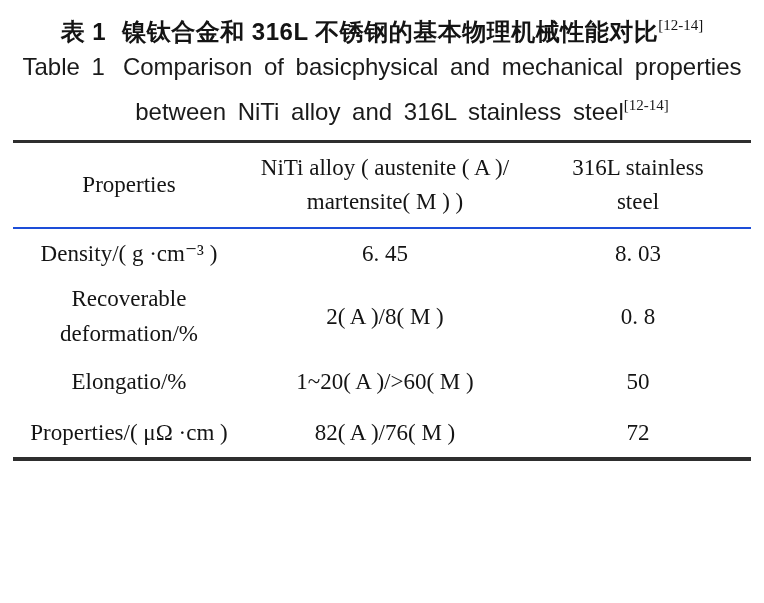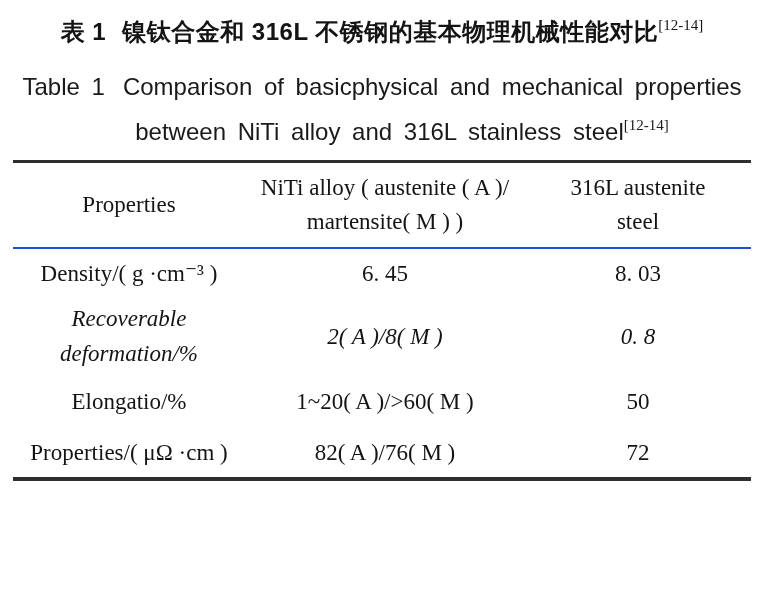--- a/index.html
+++ b/index.html
@@ -35,21 +35,21 @@
   .cap-zh .cap-label {
     margin-right: 16px;
   }
   .cap-en {
     font-family: "Liberation Sans", "DejaVu Sans", sans-serif;
     font-weight: 500;
     font-size: 24px;
     color: #1a1a1a;
   }
   .cap-en.line1 {
-    margin-top: 22px;
+    margin-top: 2px;
     line-height: 32px;
     word-spacing: 5px;
     white-space: nowrap;
   }
   .cap-en.line1 .cap-label {
     margin-right: 18px;
   }
   .cap-en.line2 {
     margin-top: 6px;
     line-height: 32px;
@@ -89,21 +89,21 @@
     text-align: center;
     vertical-align: middle;
     white-space: pre;          
     line-height: 34px;
     padding: 0;
     overflow: visible;
   }
   tbody tr.row-density     { height: 50px; }
   tbody tr.row-melting     { height: 50px; }
   tbody tr.row-elastic     { height: 83px; }
-  tbody tr.row-recoverable { height: 77px; font-style: italic; }
+  tbody tr.row-recoverable { height: 77px; }
   tbody tr.row-elongation  { height: 53px; }
   tbody tr.row-resistivity { height: 51px; }
   tbody td { line-height: 35px; }
 </style>
 </head>
 <body>
 
 <div class="page">
 
   <div class="caption">
@@ -122,21 +122,21 @@
     <colgroup>
       <col class="c1">
         <col class="c2">
         <col class="c3">
     </colgroup>
     <thead>
       <tr class="header-row">
         <th>Properties</th>
         <th>NiTi alloy ( austenite ( A )/
 martensite( M ) )</th>
-        <th>316L austenite
+        <th>316L stainless
 steel</th>
       </tr>
     </thead>
     <tbody>
       <tr class="row-density">
         <td>Density/( g ·cm⁻³ )</td>
         <td>6. 45</td>
         <td>8. 03</td>
       </tr>
       <tr class="row-recoverable">

